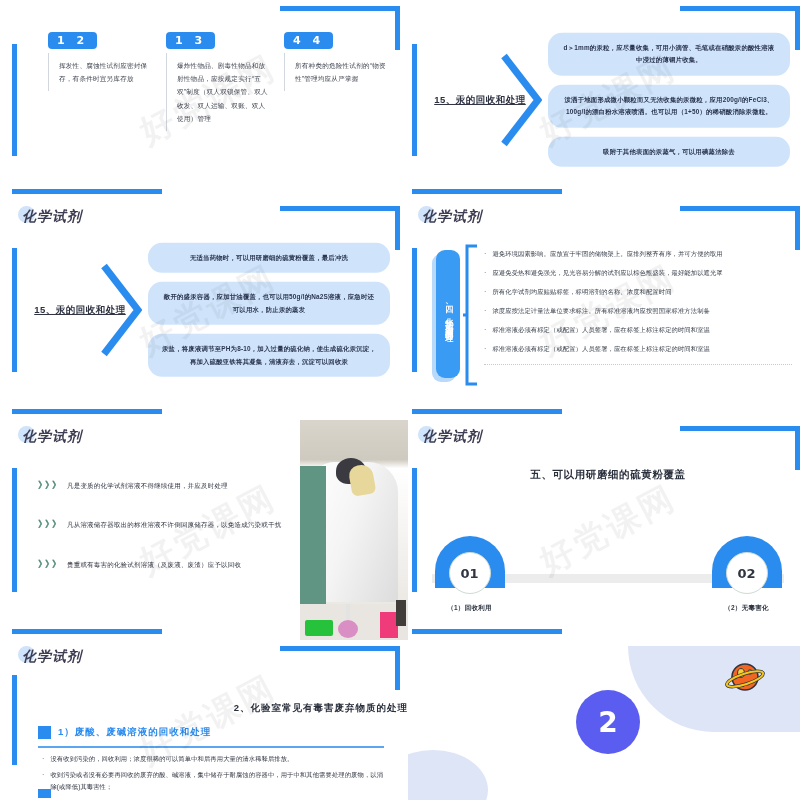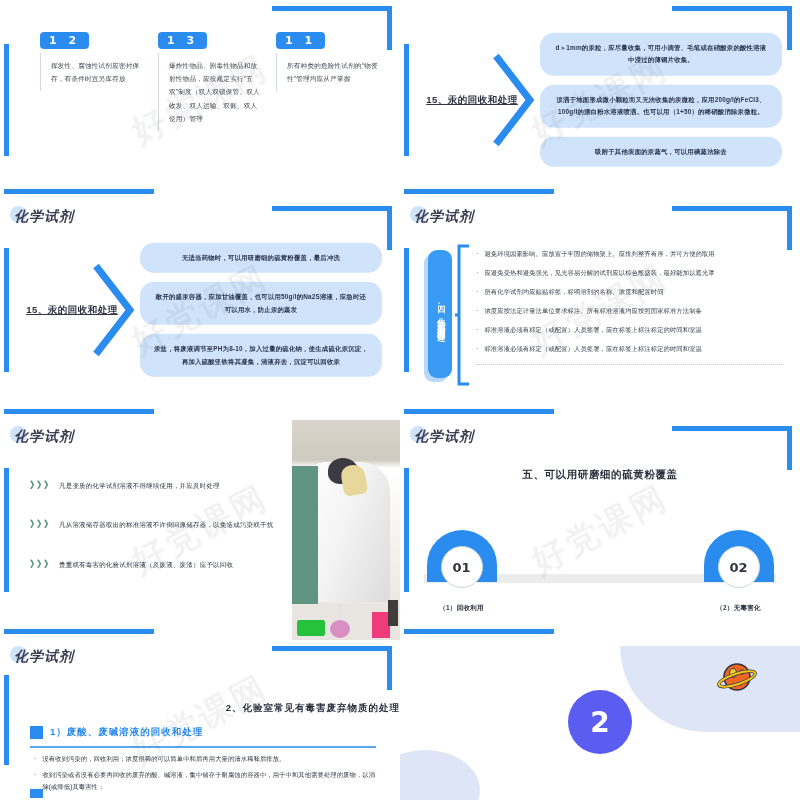--- a/index.html
+++ b/index.html
@@ -8,20 +8,21 @@
     background: #ffffff;
     font-family: "Liberation Sans", "DejaVu Sans", sans-serif;
     overflow: hidden;
   }
   #grid {
     position: relative;
     width: 679px; height: 800px;
     display: grid;
     grid-template-columns: 400px 400px;
     grid-template-rows: 200px 220px 220px 160px;
+    padding-left: 8px;
   }
   .slide {
     position: relative;
     overflow: hidden;
     background: #ffffff;
   }
 
   
   .frame { position: absolute; inset: 0; pointer-events: none; }
   .f-left {
@@ -216,21 +217,21 @@
     position: absolute; left: 0; right: 0; top: 70px;
     text-align: center; font-size: 10px; font-weight: bold; color: #2b8cf0;
     letter-spacing: 2px;
   }
   .arches {
     position: absolute; left: 24px; right: 24px; top: 104px;
     display: flex; justify-content: space-between;
   }
   .arch { width: 75px; position: relative; }
   .arch-shape {
-    width: 70px; height: 52px; margin: 6px auto;
+    width: 70px; height: 52px; margin: 12px auto;
     background: #2b8cf0;
     border-radius: 35px 35px 0 0;
     display: flex; align-items: center; justify-content: center;
     position: relative;
     text-align: center;
   }
   .arch-circle {
     position: absolute; left: 50%; top: 16px;
     transform: translateX(-50%);
     width: 42px; height: 42px; border-radius: 50%;
@@ -307,21 +308,21 @@
     <div class="cols">
       <div class="col">
         <div class="badge">1 2</div>
         <div class="col-body">挥发性、腐蚀性试剂应密封保存，有条件时宜另库存放</div>
       </div>
       <div class="col">
         <div class="badge">1 3</div>
         <div class="col-body">爆炸性物品、剧毒性物品和放射性物品，应按规定实行“五双”制度（双人双锁保管、双人收发、双人运输、双账、双人使用）管理</div>
       </div>
       <div class="col">
-        <div class="badge">1 1</div>
+        <div class="badge">4 4</div>
         <div class="col-body">所有种类的危险性试剂的“物资性”管理均应从严掌握</div>
       </div>
     </div>
     <div class="wm">好党课网</div>
   </div>
 
   <div class="slide">
     <div class="frame">
       <div class="f-left"></div>
       <div class="f-topright"></div>

